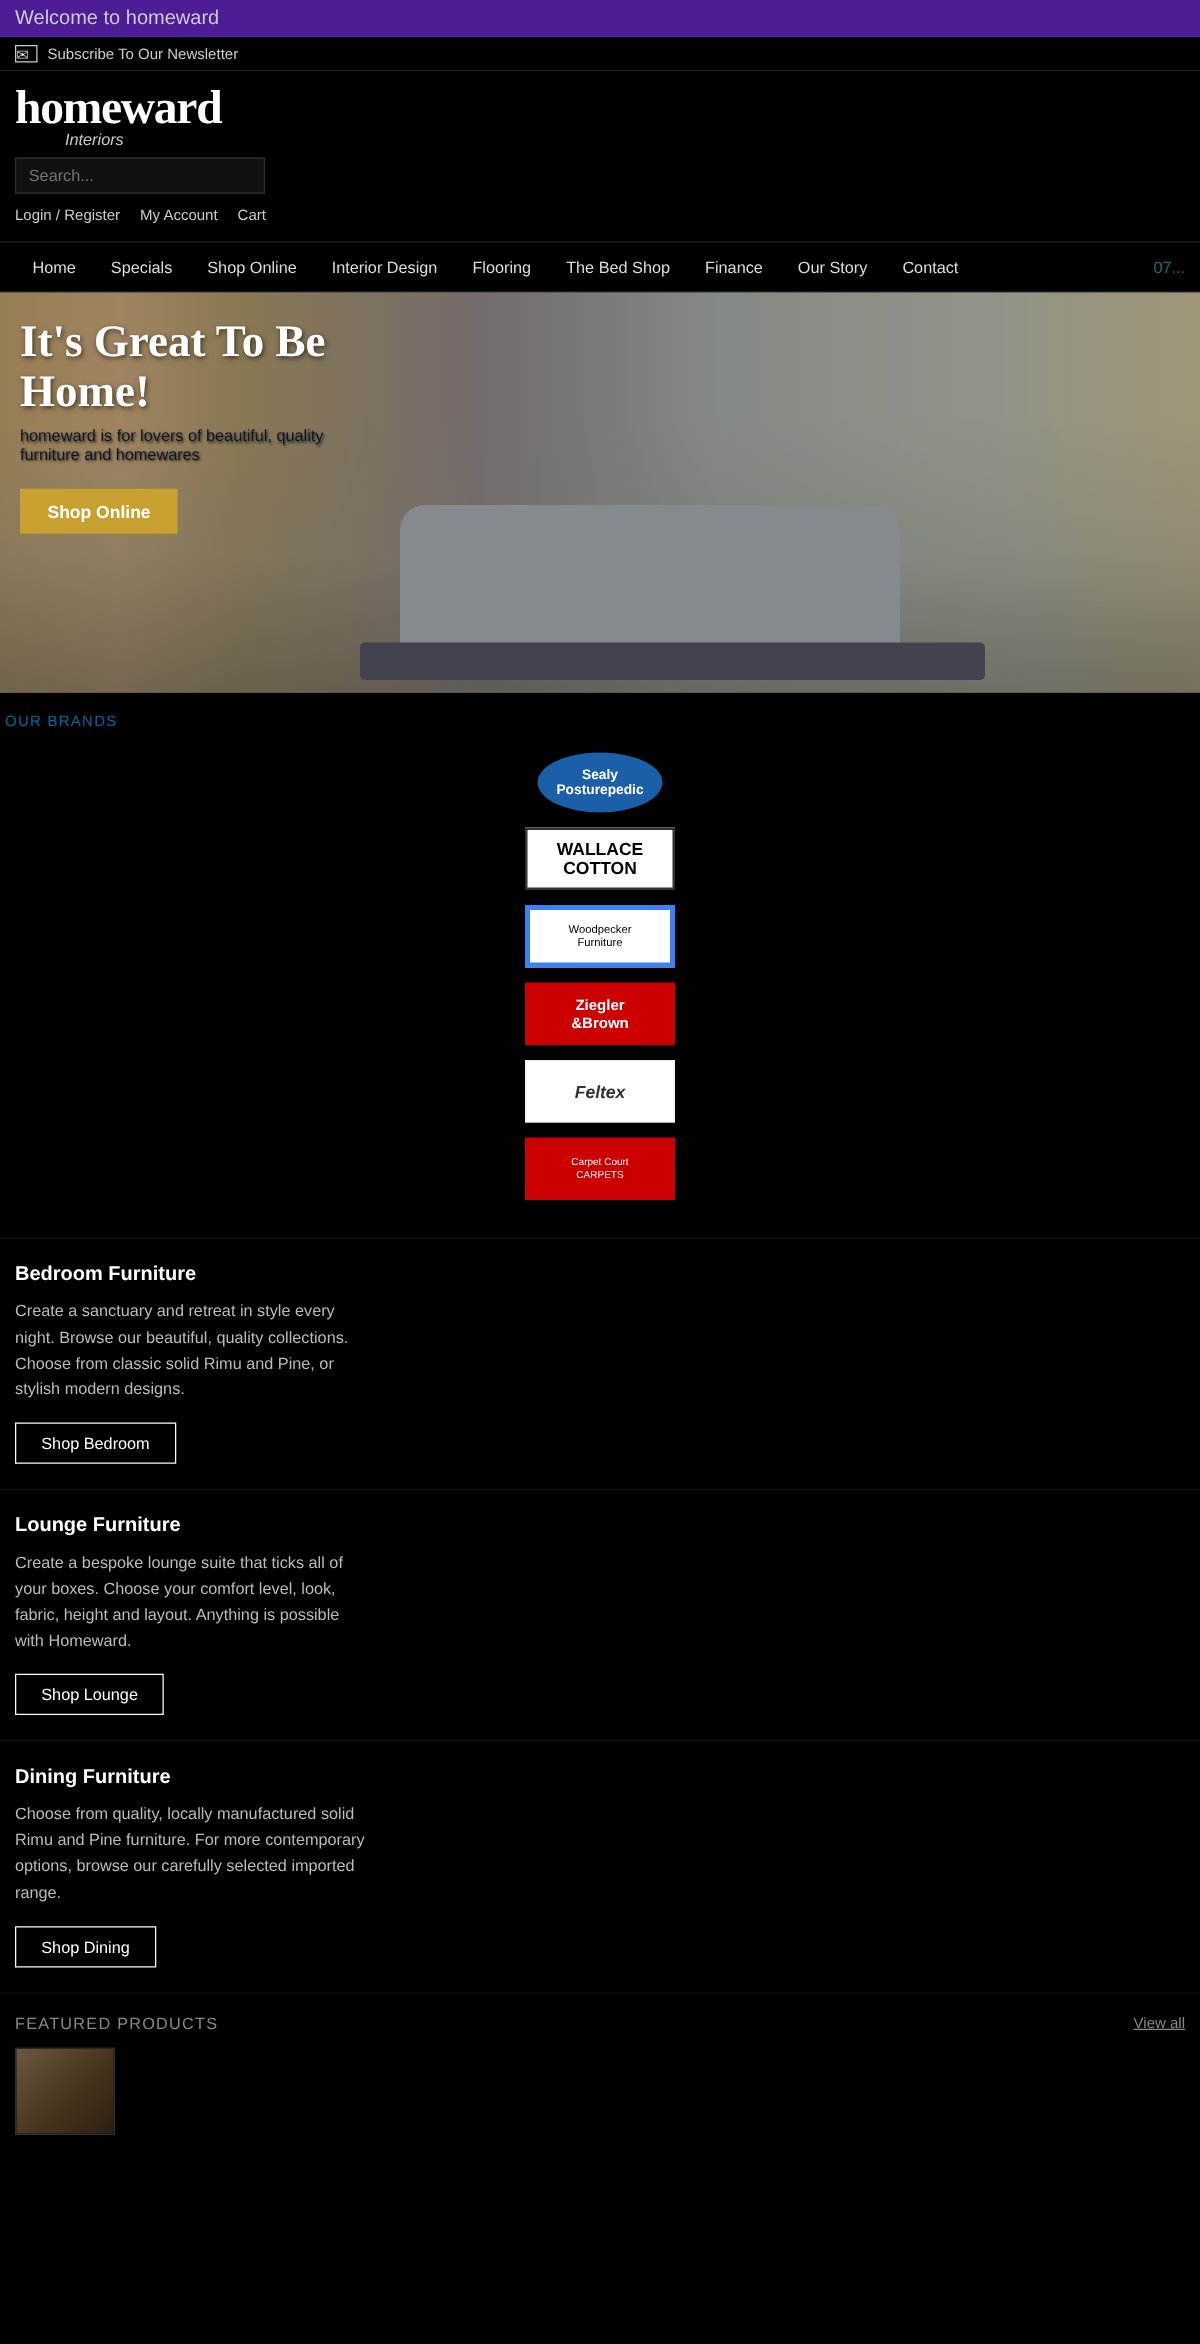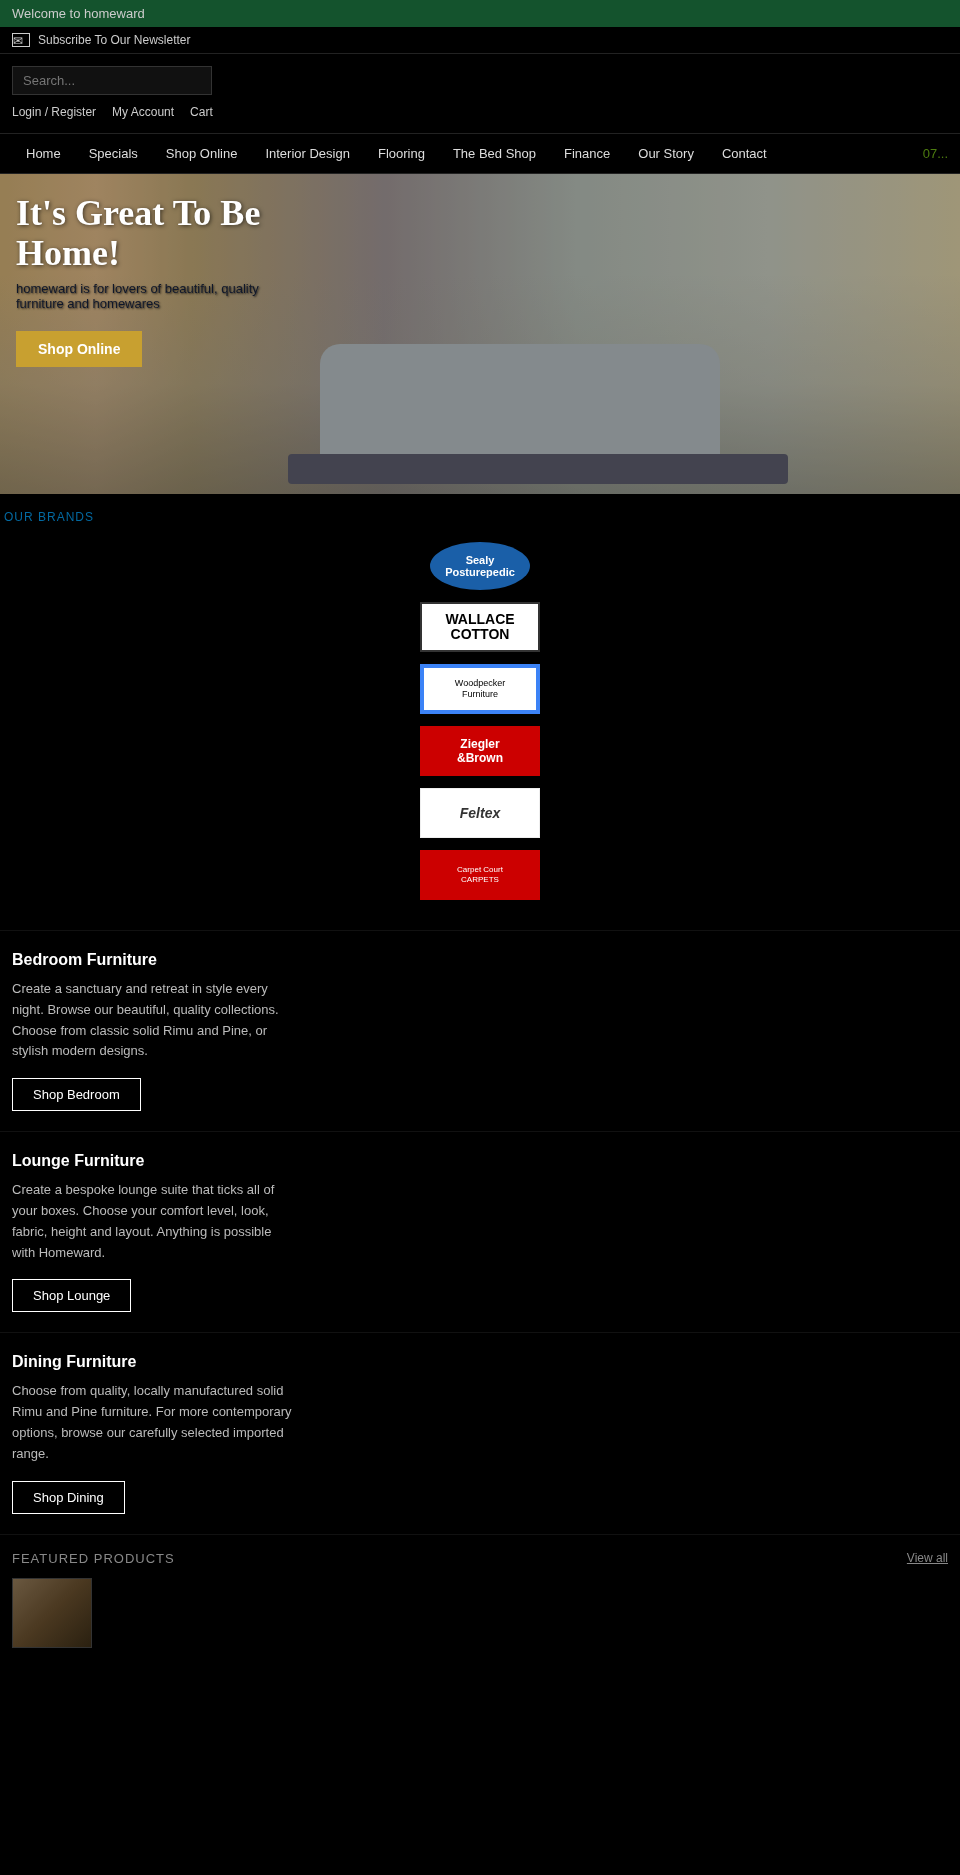--- a/index.html
+++ b/index.html
@@ -1,22 +1,22 @@
 <!DOCTYPE html>
 <html><head>
   <meta charset="utf-8">
   <style>
     * { margin: 0; padding: 0; box-sizing: border-box; }
     body { background: #000; color: #fff; font-family: Arial, sans-serif; width: 960px; }
 
     
     .top-bar {
-      background: #14532d;
+      background: #4c1d95;
       padding: 6px 12px;
-      font-size: 13px;
+      font-size: 16px;
       color: #ccc;
     }
     .newsletter-bar {
       background: #000;
       padding: 6px 12px;
       display: flex;
       align-items: center;
       gap: 8px;
       font-size: 12px;
       color: #ccc;
@@ -87,21 +87,21 @@
     .nav-item {
       padding: 12px 14px;
       font-size: 13px;
       color: #ddd;
       cursor: pointer;
       white-space: nowrap;
     }
     .nav-phone {
       margin-left: auto;
       font-size: 13px;
-      color: #4d7c0f;
+      color: #0f766e;
     }
 
     
     .hero {
       position: relative;
       width: 960px;
       height: 320px;
       overflow: hidden;
       background: #888;
     }
@@ -338,20 +338,24 @@
 <div class="top-bar">
   <span>Welcome to homeward</span>
 </div>
 
 <div class="newsletter-bar">
   <span class="email-icon">✉</span>
   <span>Subscribe To Our Newsletter</span>
 </div>
 
 <div class="header">
+  <div class="logo">
+    <span class="logo-main">homeward</span>
+    <span class="logo-sub">Interiors</span>
+  </div>
   <input class="search-bar" type="text" placeholder="Search..." style="">
   <div class="header-actions">
     <span>Login / Register</span>
     <span>My Account</span>
     <span>Cart</span>
   </div>
 </div>
 
 <nav class="nav">
   <span class="nav-item">Home</span>

